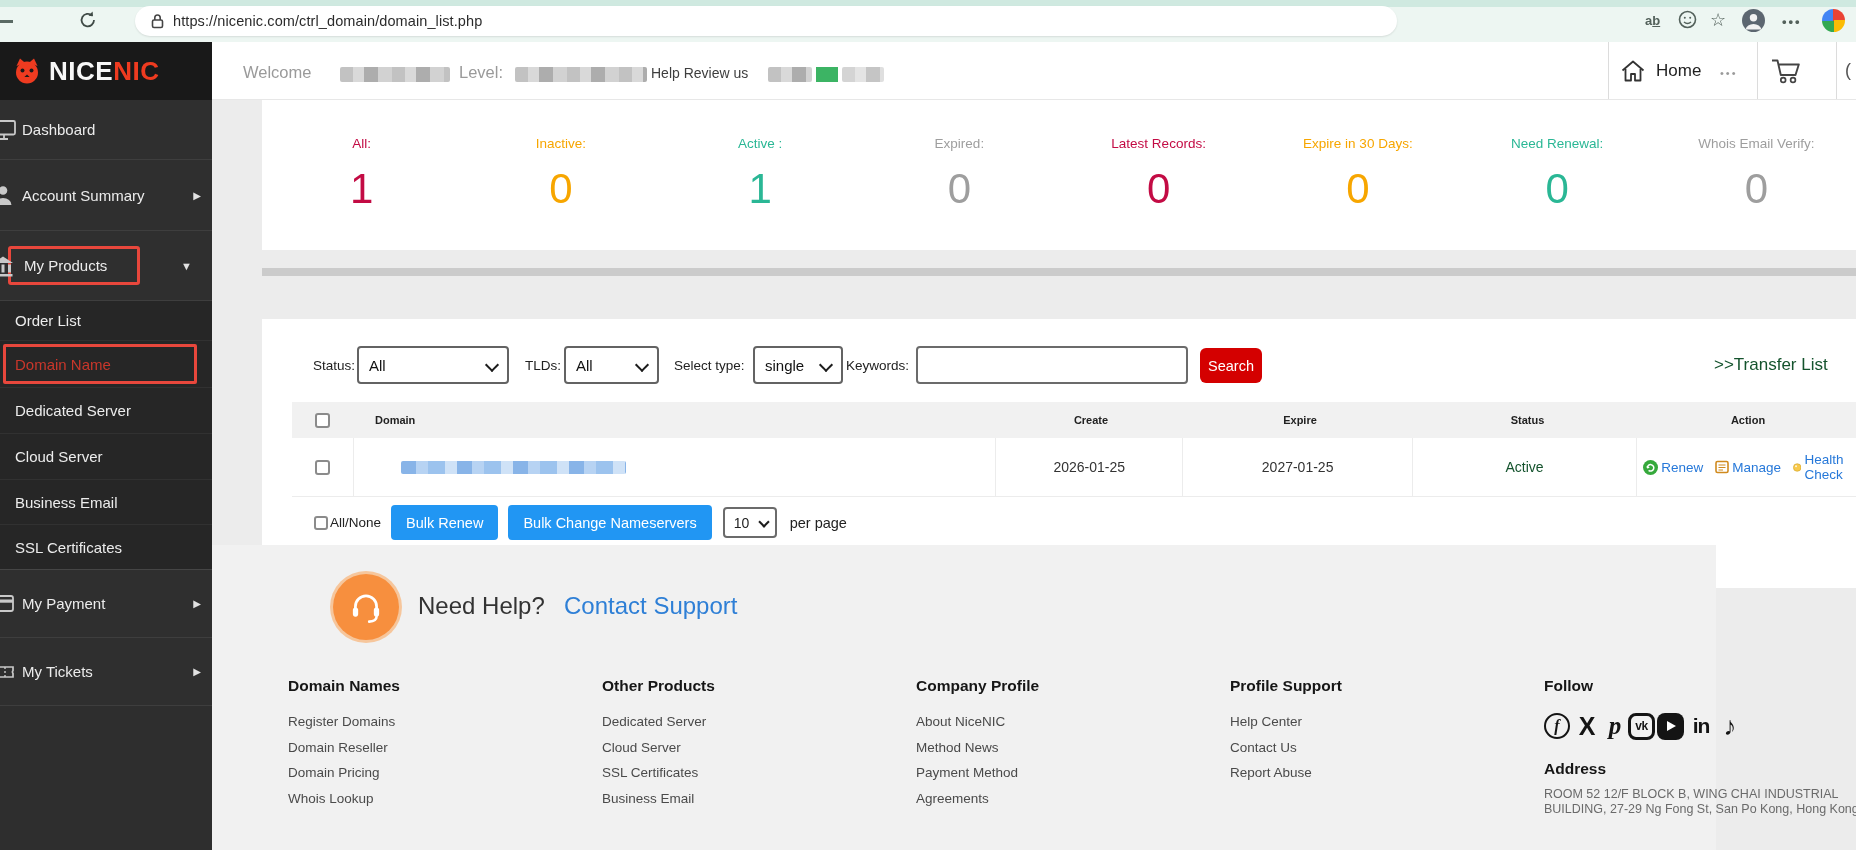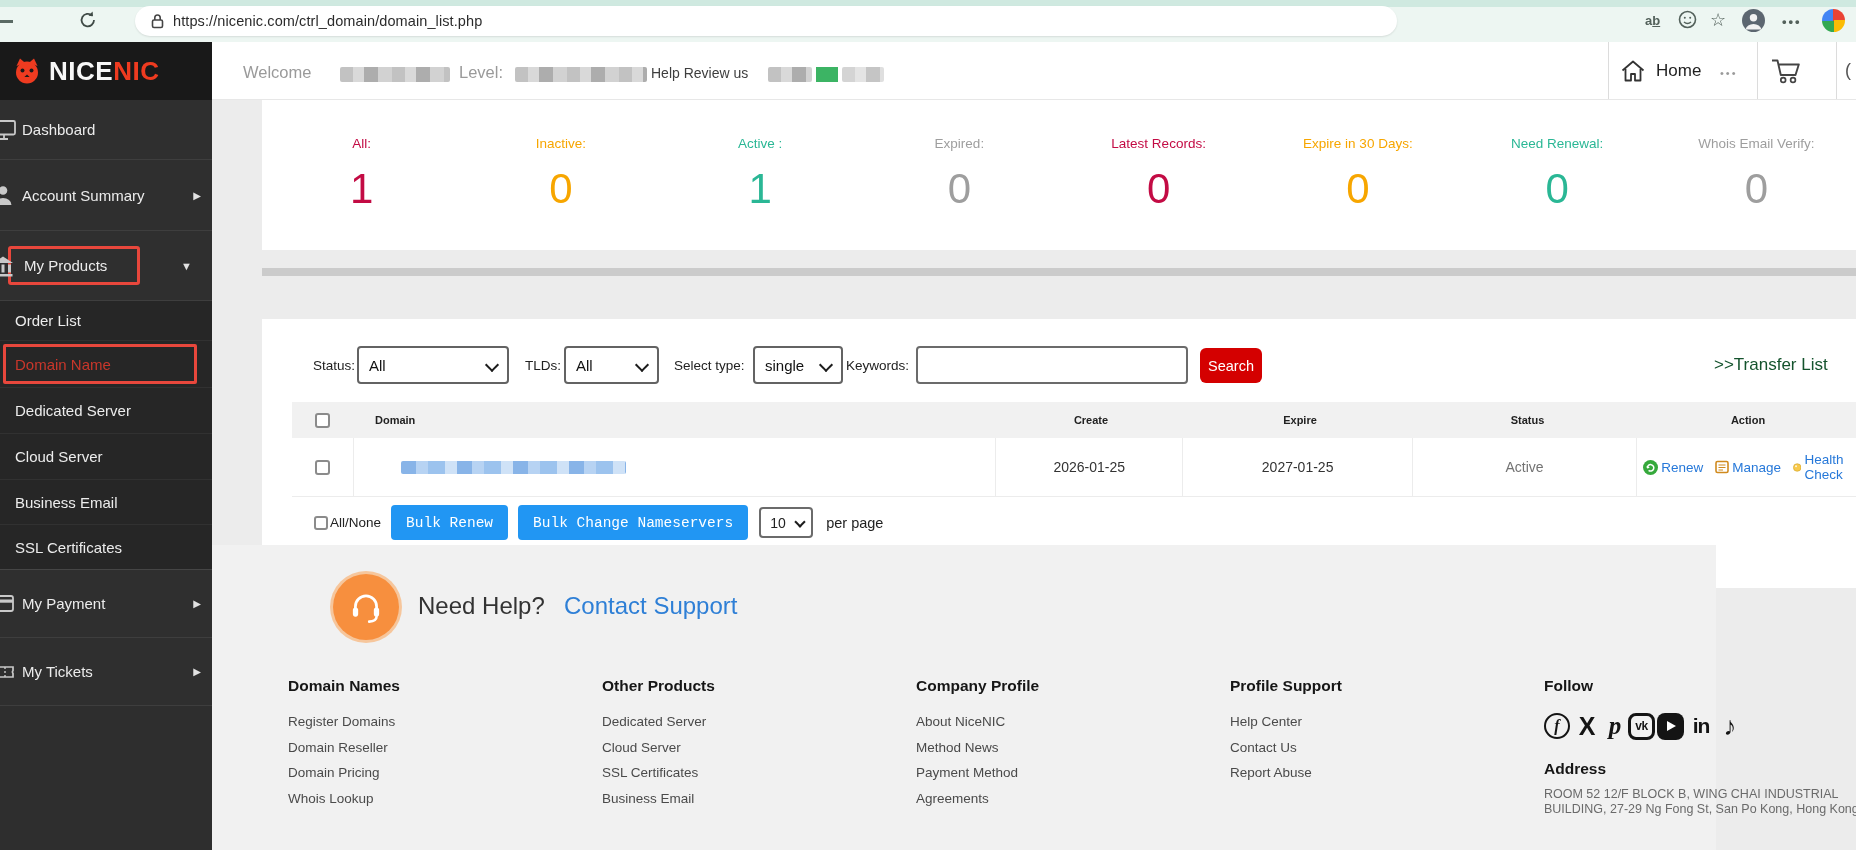--- a/index.html
+++ b/index.html
@@ -75,27 +75,27 @@
   .thead{height:36px;background:#f1f1f1;display:flex;align-items:center;font-weight:700;font-size:11px;color:#222;}
   .trow{height:58px;display:flex;align-items:center;border-bottom:1px solid #ececec;font-size:14px;color:#333;background:#fff;}
   .cell{display:flex;align-items:center;justify-content:center;box-sizing:border-box;height:100%;}
   .c0{width:61px;}.c1{width:644px;justify-content:flex-start;}.c2{width:188px;}.c3{width:230px;}
   .c4{width:225px;}.c5{flex:1;}
   .trow .cell + .cell{border-left:1px solid #ececec;}
   .cb{width:15px;height:15px;border:2px solid #8b8b8b;border-radius:3px;background:#fff;box-sizing:border-box;}
   .dom-hdr{padding-left:22px;}
   .dom-blur{margin-left:47px;width:225px;height:13px;border-radius:2px;filter:blur(.7px);
      background:repeating-linear-gradient(90deg,#88b4e8 0 15px,#b7d3f3 15px 27px,#9cc3ee 27px 44px,#cfe2f7 44px 56px);}
-  .status-active{color:#737373;}
+  .status-active{color:#14532d;}
   .alink{color:#2678d9;font-size:13.5px;display:flex;align-items:center;margin:0 6px;}
   .alink svg,.alink .mico{margin-right:3px;}
   .bulk{position:absolute;left:52px;top:186px;height:35px;display:flex;align-items:center;font-size:13.5px;color:#222;}
   .bulk .cb{width:14px;height:14px;margin-right:2px;}
   .bbtn{height:35px;background:#2196f3;color:#fff;border-radius:4px;font-size:14.5px;display:flex;
-        align-items:center;padding:0 15px;margin-left:10px;white-space:nowrap;font-family:Liberation Mono, monospace;}
+        align-items:center;padding:0 15px;margin-left:10px;white-space:nowrap;}
   .pselect{position:relative;width:54px;height:31px;border:2px solid #6b6b6b;border-radius:4px;margin-left:11px;
            display:flex;align-items:center;padding-left:9px;box-sizing:border-box;font-size:14px;background:#fff;}
   .pselect .chev{top:9px;right:7px;width:6px;height:6px;}
   .perpage{margin-left:13px;font-size:14.5px;}
   
   .footer{position:absolute;left:212px;top:545px;width:1504px;height:305px;background:#f1f1f1;}
   .help-circle{position:absolute;left:121px;top:29px;width:66px;height:66px;border-radius:50%;background:#f78f3e;
                display:flex;align-items:center;justify-content:center;box-shadow:0 0 0 3px #f6c69c;}
   .nh{position:absolute;left:206px;top:47px;font-size:24px;color:#333;}
   .nh-link{position:absolute;left:352px;top:47px;font-size:24px;color:#2e7fd6;}

